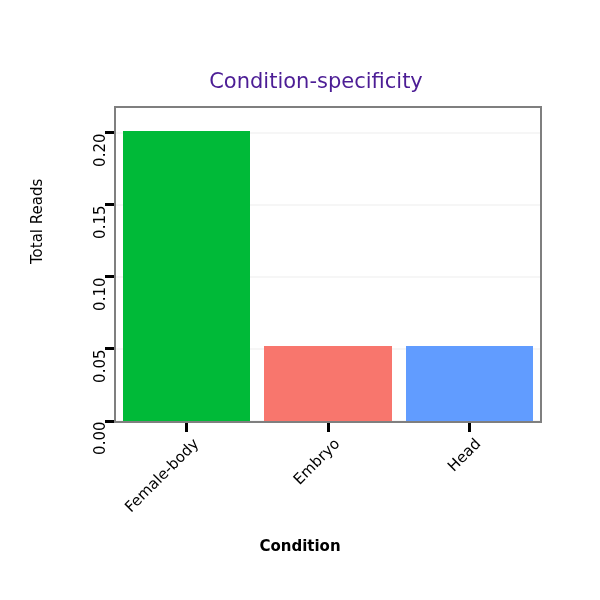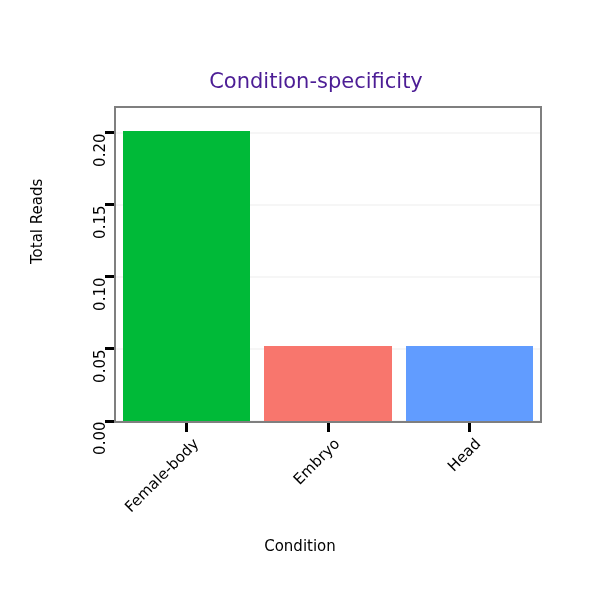--- a/index.html
+++ b/index.html
@@ -109,20 +109,21 @@
     transform-origin: 0 0;
   }
   .xlab {
     position: absolute;
     left: 0;
     top: 537px;
     width: 600px;
     text-align: center;
     font-size: 15px;
     line-height: 18px;
+    font-weight: bold;
   }
 </style>
 </head>
 <body>
 
 <div id="plot-root">
 
   <div class="chart-title">Condition-specificity</div>
 
   <div class="panel">

